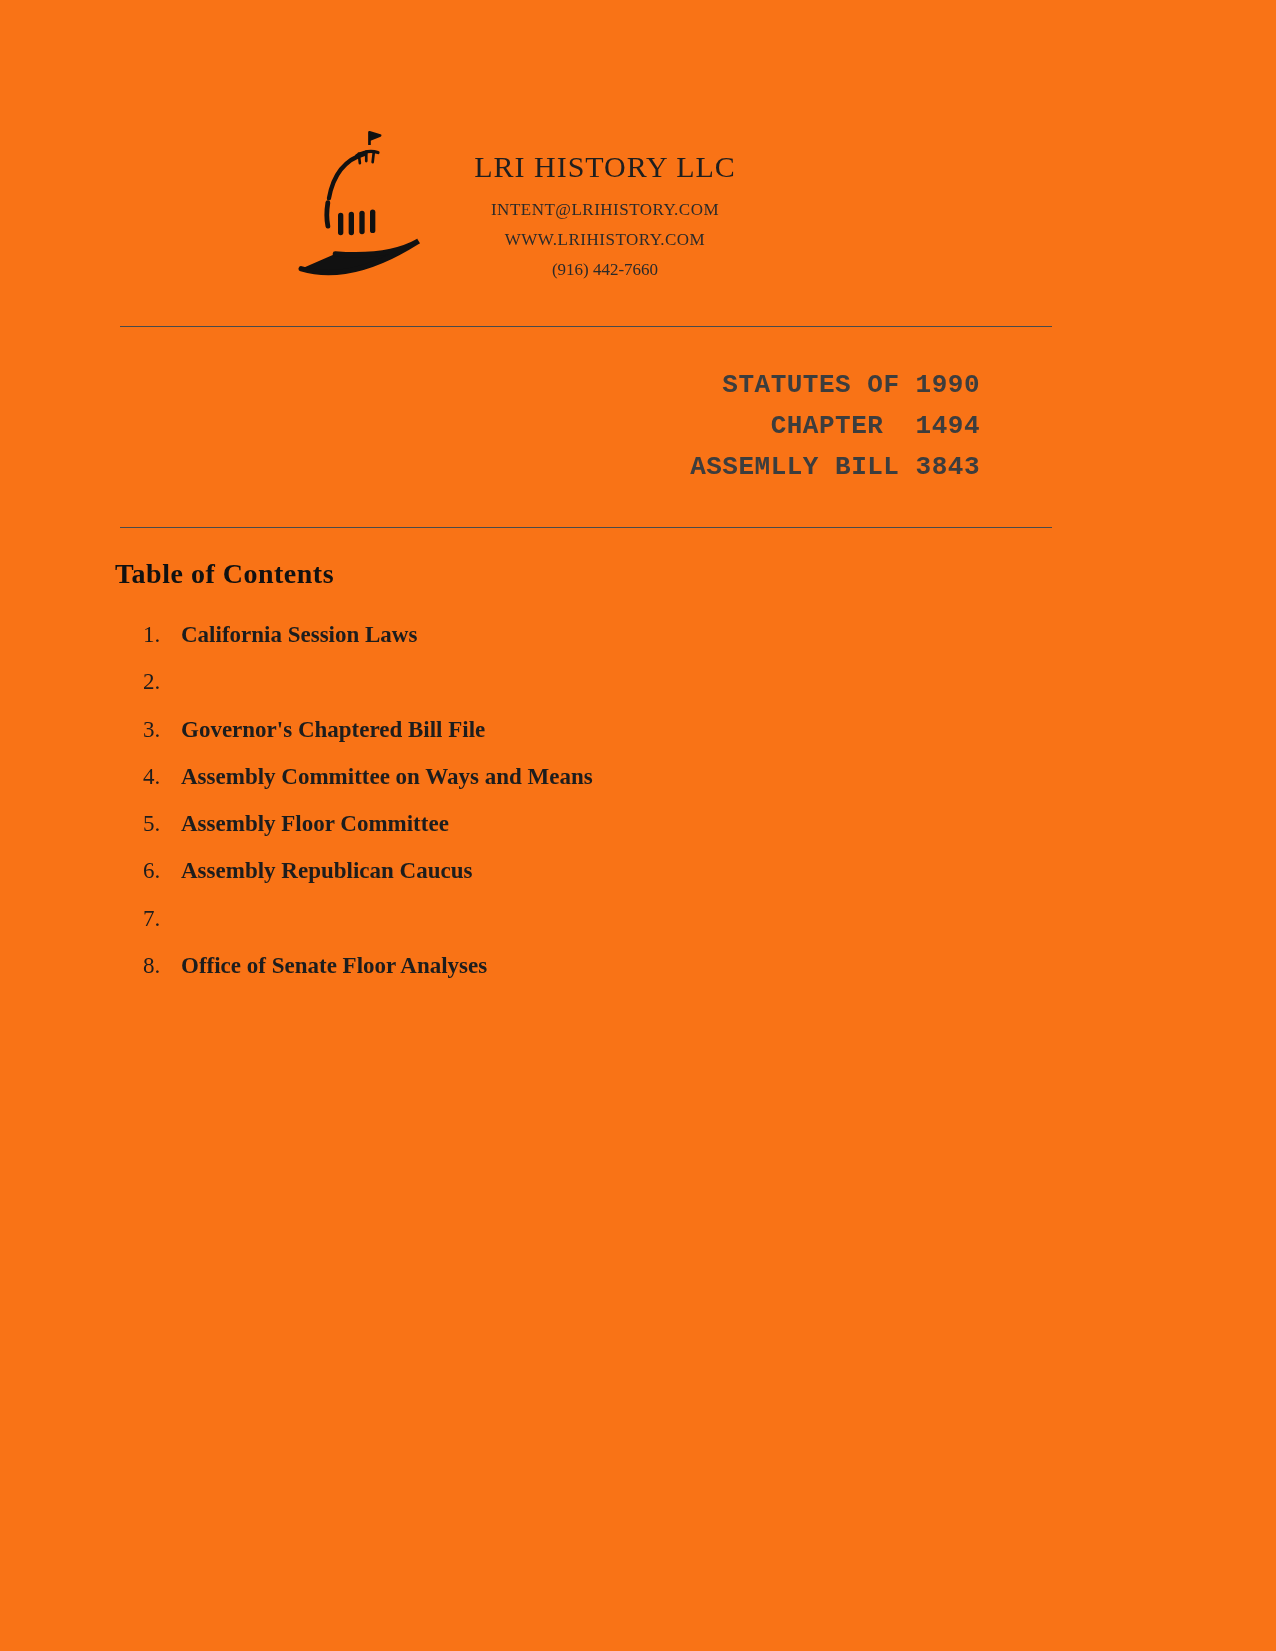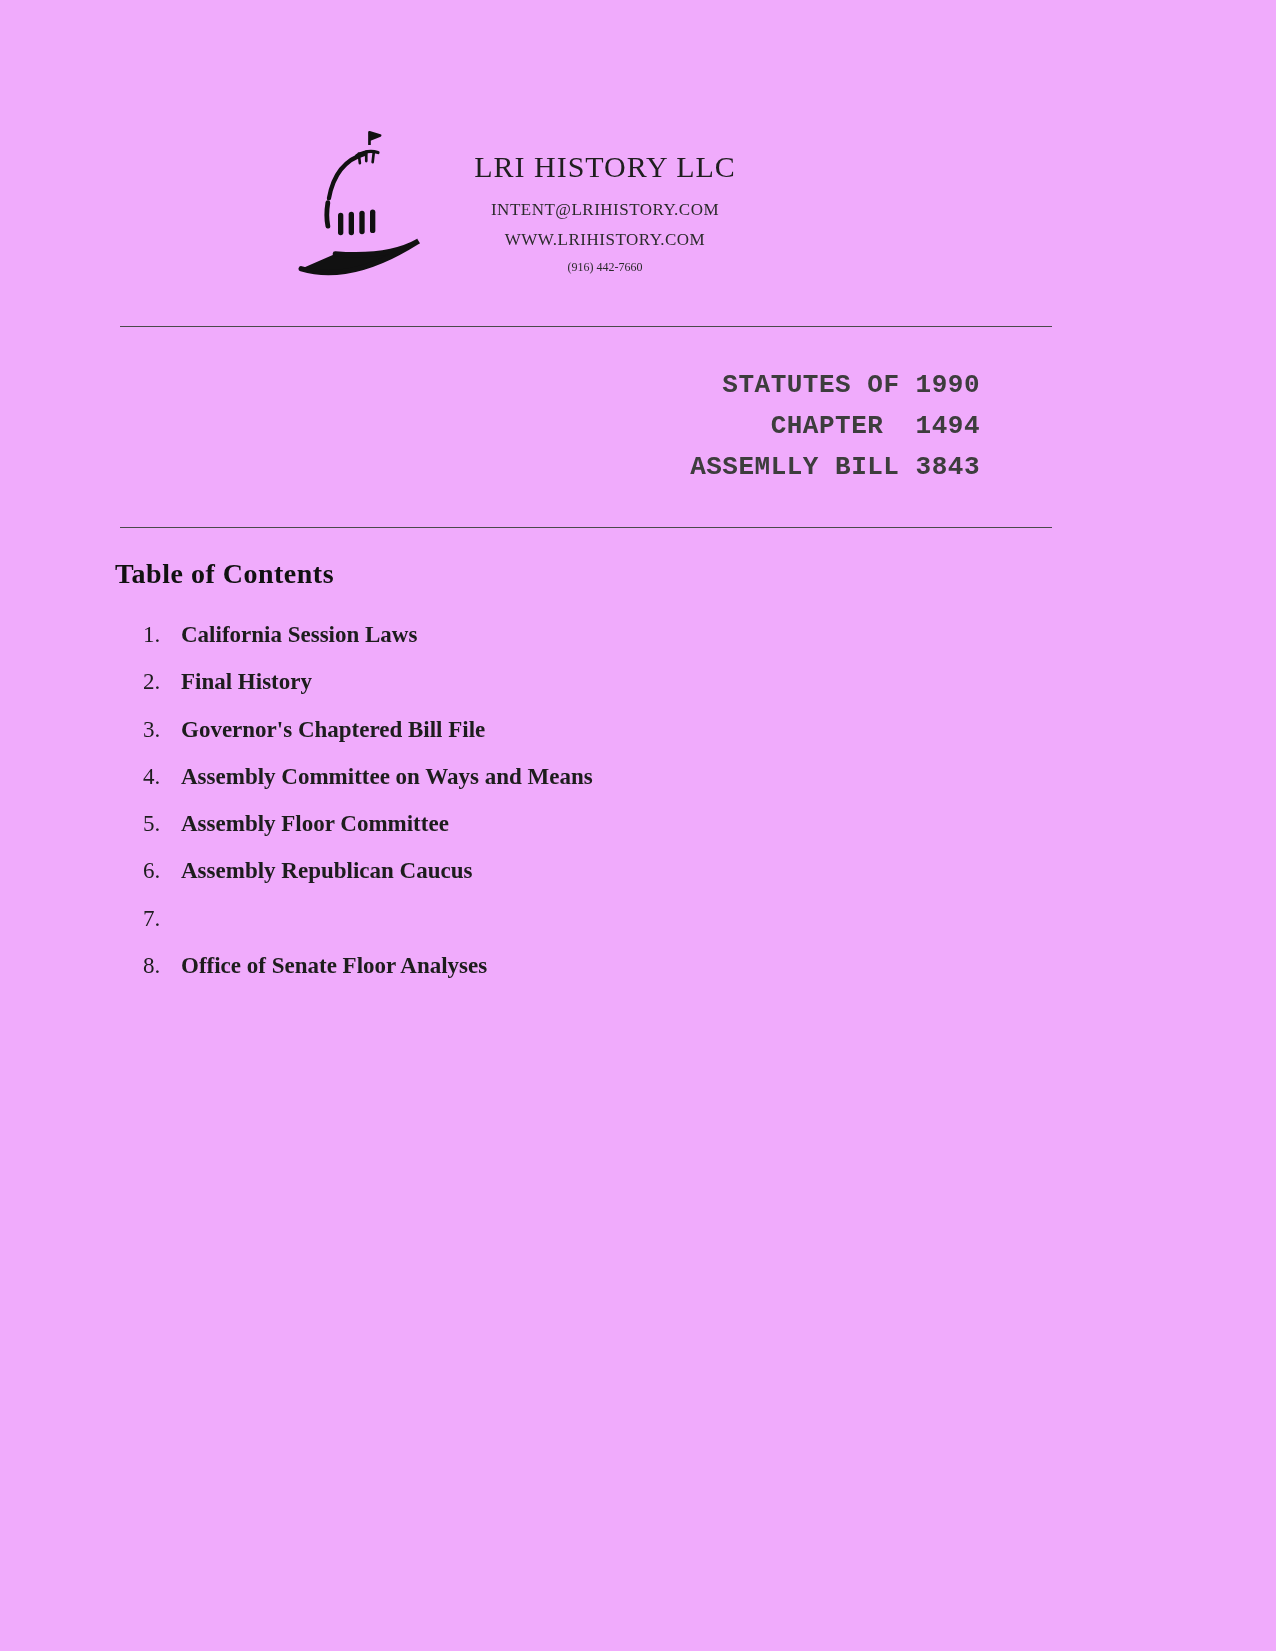--- a/index.html
+++ b/index.html
@@ -5,21 +5,21 @@
   * { margin: 0; padding: 0; box-sizing: border-box; }
   html, body { background: #ffffff; }
   body {
     font-family: "Liberation Serif", "DejaVu Serif", serif;
     color: #1d1d1d;
   }
   .page {
     position: relative;
     width: 1276px;
     height: 1651px;
-    background: #f0abfc;
+    background: #f97316;
     overflow: hidden;
     padding-left: 44px;
   }
 
   
   .logo {
     position: absolute;
     left: 292px;
     top: 128px;
     width: 140px;
@@ -42,21 +42,21 @@
     white-space: nowrap;
   }
   .company-contact {
     font-size: 17px;
     letter-spacing: 0.5px;
     color: #2a2a2a;
     margin-bottom: 10px;
     white-space: nowrap;
   }
   .company-phone {
-    font-size: 12px;
+    font-size: 17px;
     color: #2a2a2a;
     white-space: nowrap;
   }
 
   .rule {
     position: absolute;
     left: 120px;
     width: 932px;
     height: 0;
     border-top: 1.5px solid #4a4a4a;
@@ -160,21 +160,20 @@
 
   <div class="toc-title">Table of Contents</div>
 
   <div class="toc-list">
     <div class="toc-row">
       <span class="toc-num">1.</span>
       <span class="toc-label">California Session Laws</span>
     </div>
     <div class="toc-row">
       <span class="toc-num">2.</span>
-      <span class="toc-label">Final History</span>
     </div>
     <div class="toc-row">
       <span class="toc-num">3.</span>
       <span class="toc-label">Governor's Chaptered Bill File</span>
     </div>
     <div class="toc-row">
       <span class="toc-num">4.</span>
       <span class="toc-label">Assembly Committee on Ways and Means</span>
     </div>
     <div class="toc-row">

